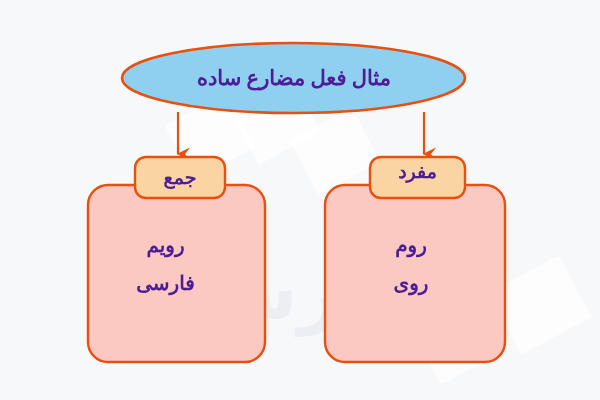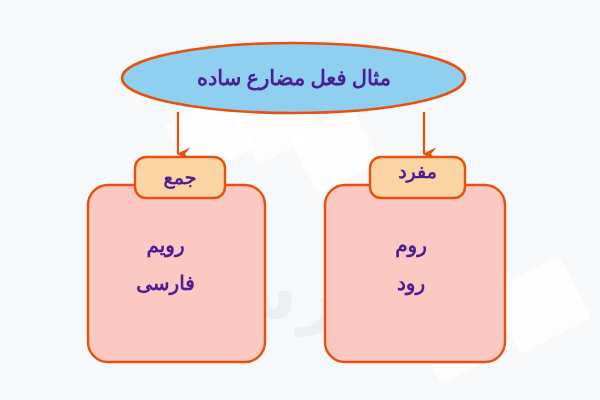--- a/index.html
+++ b/index.html
@@ -135,16 +135,16 @@
   <div class="txt group-label left">جمع</div>
   <div class="txt group-label right">مفرد</div>
 
   <div class="txt word-col left">
     <div>رویم</div>
     <div>فارسی</div>
   </div>
 
   <div class="txt word-col right">
     <div>روم</div>
-    <div>رود</div>
+    <div>روی</div>
   </div>
 
 </div>
 
 </body></html>

